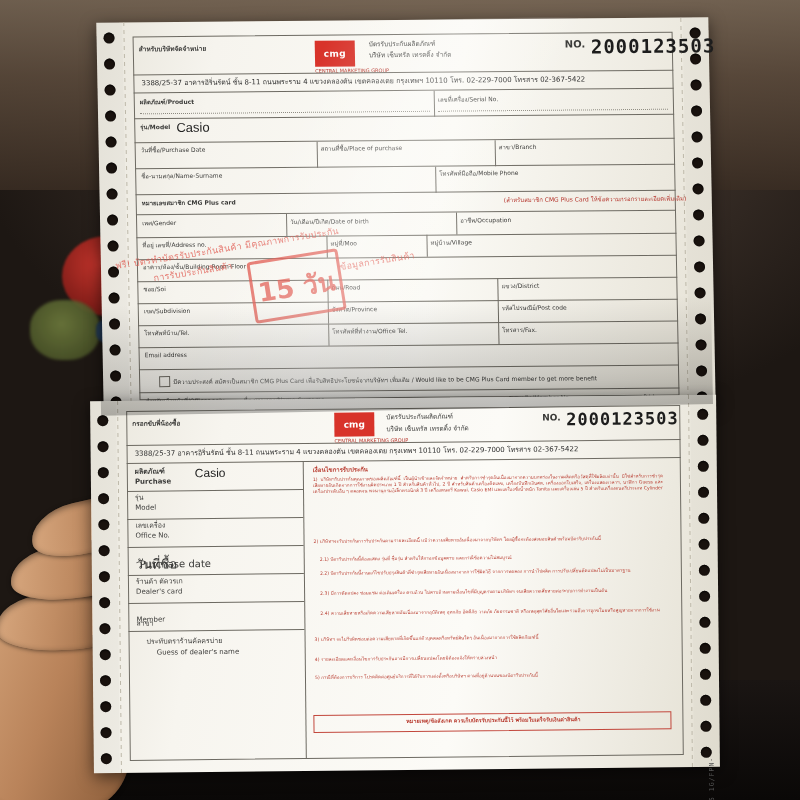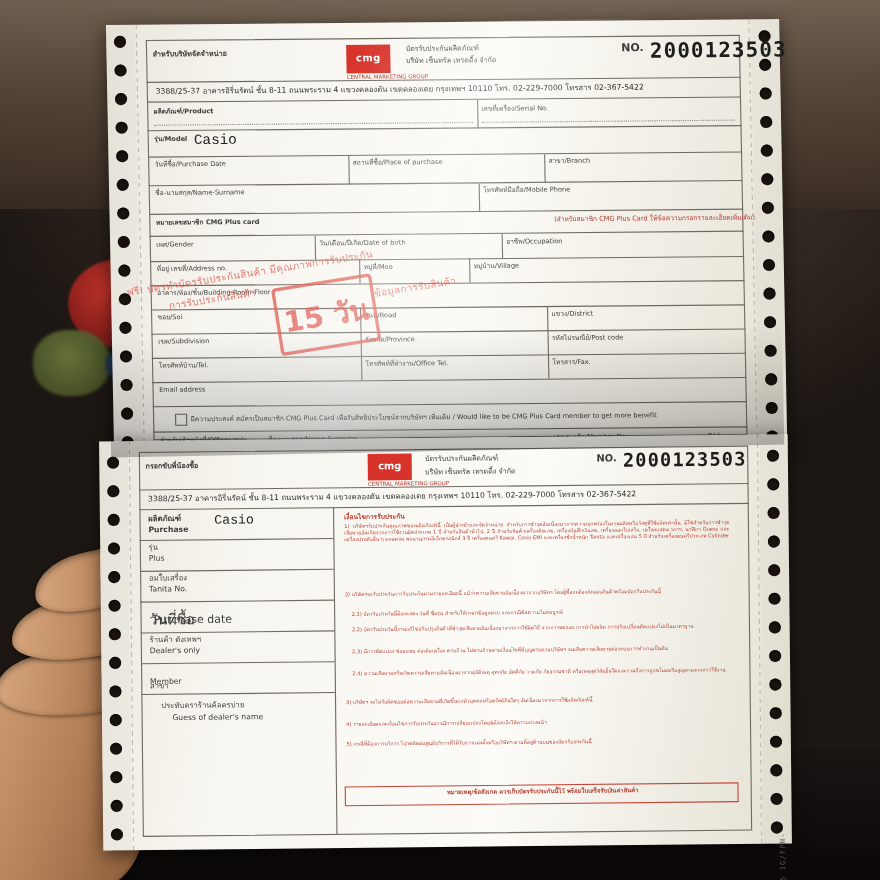--- a/index.html
+++ b/index.html
@@ -67,21 +67,21 @@
   #cmgLogoTop{position:absolute;left:218px;top:20px;width:40px;height:26px;background:#d8332a;
     display:flex;align-items:center;justify-content:center;}
   #cmgLogoTop .t{color:#fff;font-size:9px;font-weight:bold;letter-spacing:.5px;}
   .cmgsub{position:absolute;font-size:5px;color:#b5352c;}
 
   .serialno{position:absolute;font-family:"DejaVu Sans Mono",monospace;font-weight:bold;
     letter-spacing:1px;color:#1d1d1d;}
 
   .addrline{position:absolute;font-size:7px;color:#2b2b2b;white-space:nowrap;}
 
-  .handwrite{position:absolute;font-family:Liberation Mono, monospace;font-size:11px;color:#222;}
+  .handwrite{position:absolute;font-family:Liberation Sans, sans-serif;font-size:11px;color:#222;}
 
   
   #stamp{position:absolute;left:120px;top:228px;width:340px;height:110px;
     transform:rotate(-9deg);z-index:6;pointer-events:none;opacity:.78;}
   #stamp .sline{position:absolute;color:#e0554b;font-size:9px;white-space:nowrap;letter-spacing:.3px;}
   #stampCircle{position:absolute;left:130px;top:28px;width:86px;height:56px;border:3px solid #e0554b;
     border-radius:4px;display:flex;align-items:center;justify-content:center;
     color:#e0554b;font-size:26px;font-weight:bold;}
 
   
@@ -318,33 +318,33 @@
     <div class="solid" style="left:36px;top:62px;right:36px;"></div>
 
     <div style="position:absolute;left:212px;top:62px;bottom:12px;border-left:1px solid #6d6a62"></div>
 
     <div class="lbl b" style="left:44px;top:68px;font-size:7px">ผลิตภัณฑ์</div>
     <div class="lbl b" style="left:44px;top:78px;font-size:7px">Purchase</div>
     <div class="handwrite" style="left:104px;top:66px;font-size:12px">Casio</div>
     <div class="solid" style="left:36px;top:90px;width:176px"></div>
 
     <div class="lbl" style="left:44px;top:94px;font-size:7px">รุ่น</div>
-    <div class="lbl" style="left:44px;top:104px;font-size:7px">Plus</div>
+    <div class="lbl" style="left:44px;top:104px;font-size:7px">Model</div>
     <div class="solid" style="left:36px;top:118px;width:176px"></div>
 
-    <div class="lbl" style="left:44px;top:122px;font-size:7px">อมใบเสรื่อง</div>
-    <div class="lbl" style="left:44px;top:132px;font-size:7px">Tanita No.</div>
+    <div class="lbl" style="left:44px;top:122px;font-size:7px">เลขเครื่อง</div>
+    <div class="lbl" style="left:44px;top:132px;font-size:7px">Office No.</div>
     <div class="solid" style="left:36px;top:146px;width:176px"></div>
 
     <div class="lbl" style="left:44px;top:160px;font-size:13px">วันที่ซื้อ</div>
     <div class="lbl" style="left:48px;top:160px;font-size:10px">Purchase date</div>
     <div class="solid" style="left:36px;top:174px;width:176px"></div>
 
-    <div class="lbl" style="left:44px;top:178px;font-size:7px">ร้านค้า ตังเทพฯ</div>
-    <div class="lbl" style="left:44px;top:188px;font-size:7px">Dealer's only</div>
+    <div class="lbl" style="left:44px;top:178px;font-size:7px">ร้านค้า ตัควรเก</div>
+    <div class="lbl" style="left:44px;top:188px;font-size:7px">Dealer's card</div>
     <div class="solid" style="left:36px;top:202px;width:176px"></div>
 
     <div class="lbl" style="left:44px;top:220px;font-size:7px">สาขา</div>
     <div class="lbl" style="left:44px;top:216px;font-size:7px">Member</div>
     <div class="solid" style="left:36px;top:230px;width:176px"></div>
 
     <div class="lbl" style="left:54px;top:238px;font-size:7px">ประทับตราร้านค้ลครบ่าย</div>
     <div class="lbl" style="left:64px;top:249px;font-size:7px">Guess of dealer's name</div>
 
     <div class="termshead" style="left:222px;top:66px">เงื่อนไขการรับประกัน</div>

